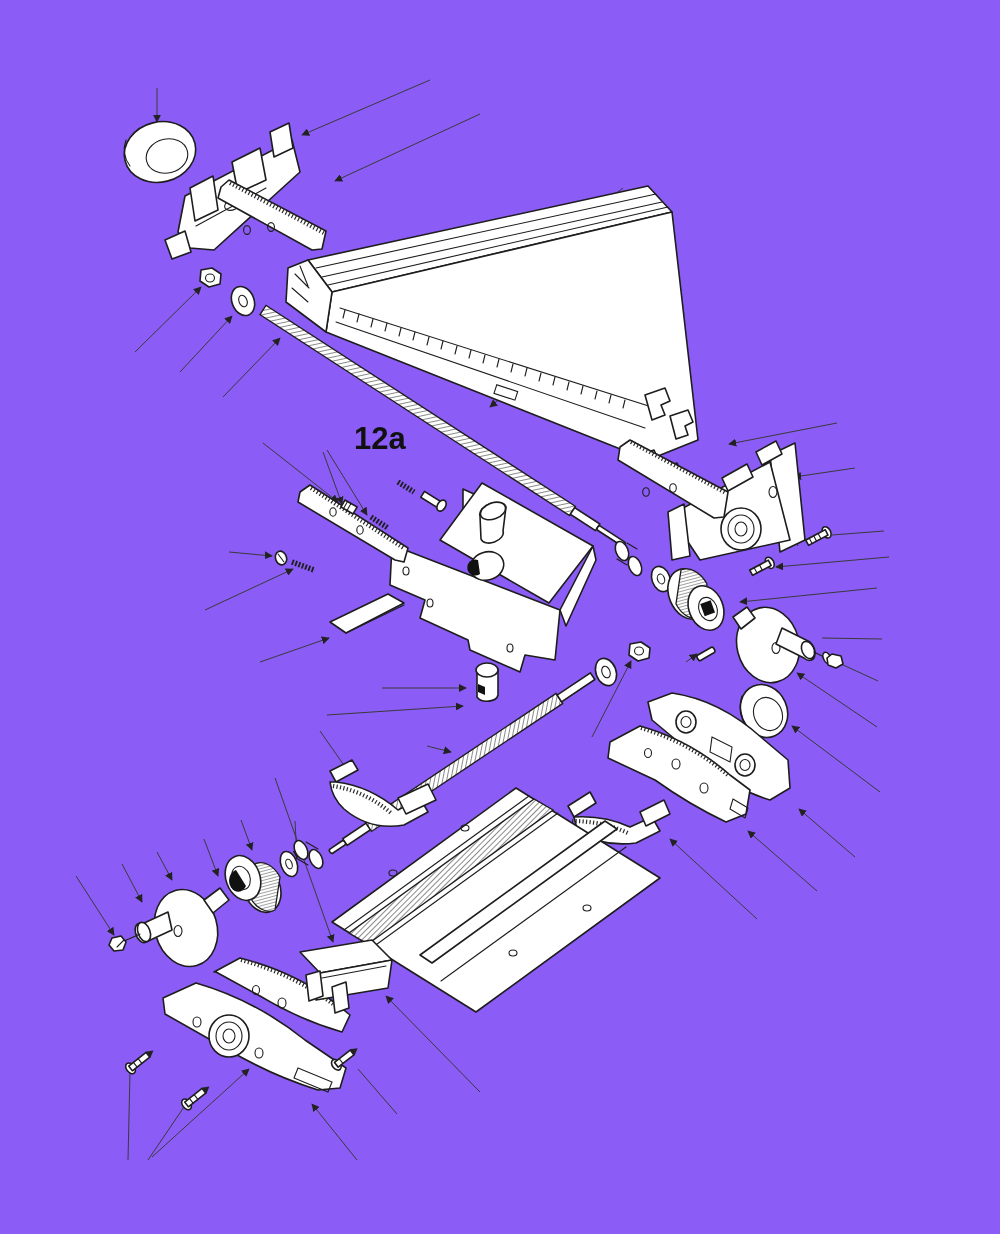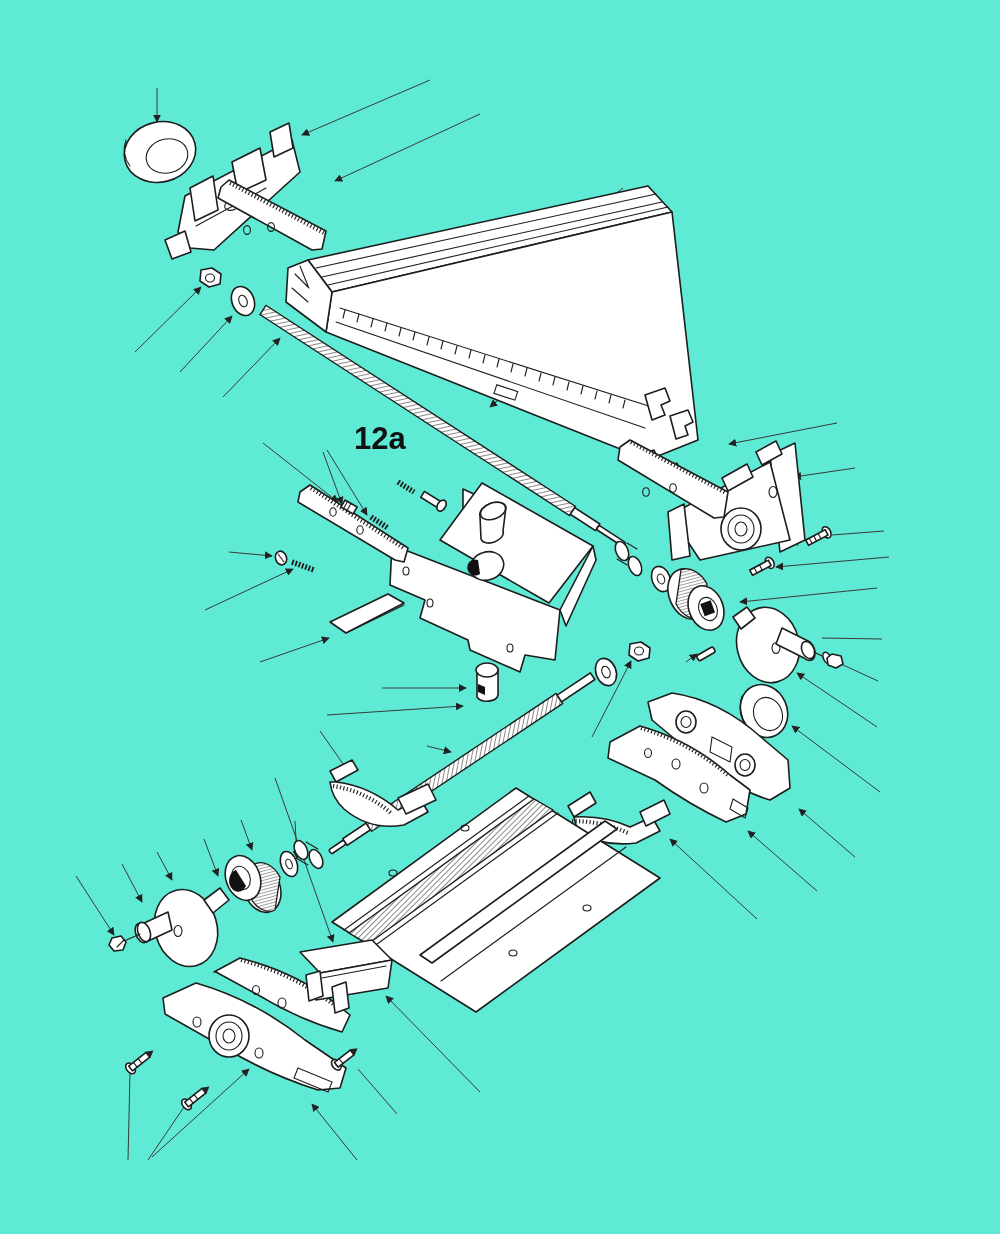--- a/index.html
+++ b/index.html
@@ -1,16 +1,16 @@
 <!DOCTYPE html>
 <html><head>
 <meta charset="utf-8">
 <style>
   html,body{margin:0;padding:0;background:#ffffff;}
-  .stage{position:relative;width:1000px;height:1234px;background:#5eead4;overflow:hidden;
+  .stage{position:relative;width:1000px;height:1234px;background:#8b5cf6;overflow:hidden;
          font-family:"Liberation Sans", sans-serif;}
   svg{position:absolute;left:0;top:0;}
   .part{stroke:#1d1d1d;stroke-width:1.6;fill:#ffffff;stroke-linejoin:round;stroke-linecap:round;}
   .thin{stroke:#1d1d1d;stroke-width:1.1;fill:none;stroke-linecap:round;}
   .leader{stroke:#3a3a3a;stroke-width:1;fill:none;}
   .serr{stroke:#2a2a2a;stroke-width:4.2;fill:none;stroke-dasharray:1.2 2.3;}
   .coil{stroke:#1d1d1d;stroke-width:5.5;fill:none;stroke-dasharray:1.8 1.7;}
   .hatchfill{fill:url(#ph);stroke:#1d1d1d;stroke-width:1.4;}
   .knurlfill{fill:url(#pk);stroke:#1d1d1d;stroke-width:1.3;}
   .lbl{font-family:"Liberation Sans", sans-serif;font-weight:bold;font-size:31px;fill:#111;}

